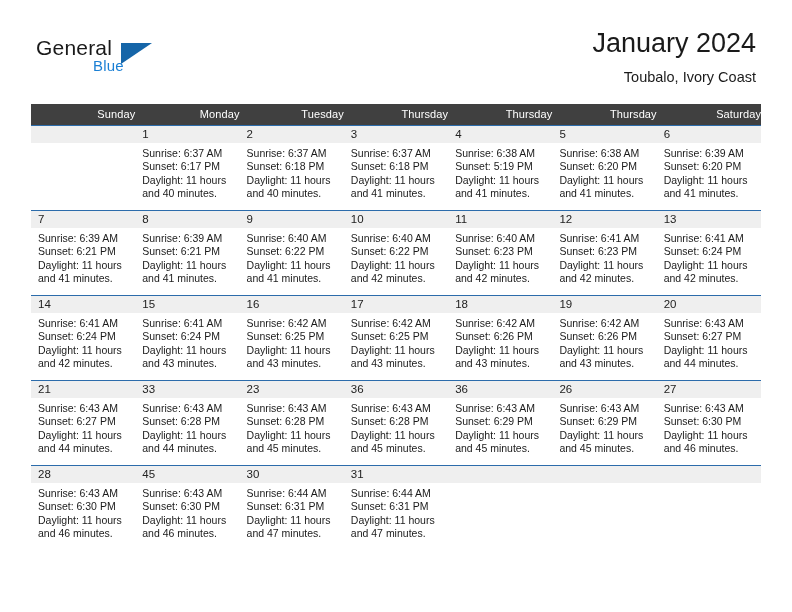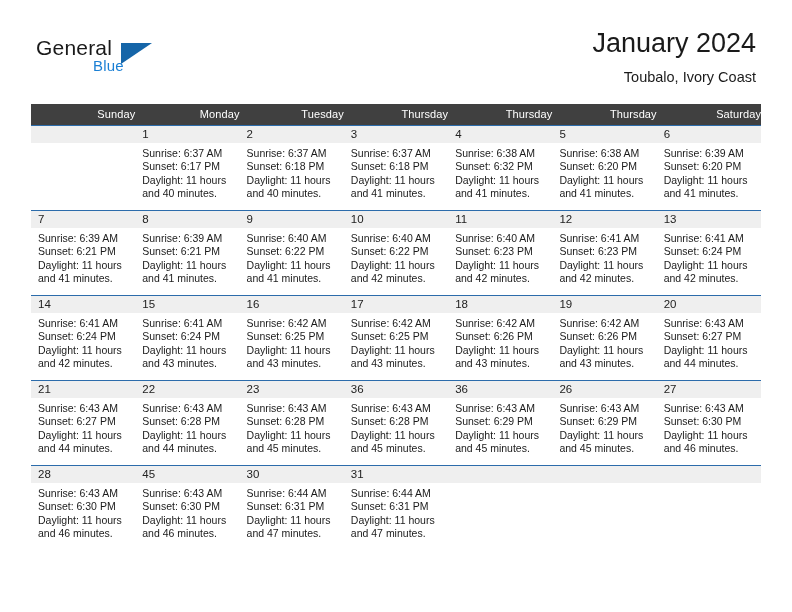--- a/index.html
+++ b/index.html
@@ -202,21 +202,21 @@
               <div>Sunrise: 6:37 AM</div>
               <div>Sunset: 6:18 PM</div>
               <div>Daylight: 11 hours</div>
               <div>and 41 minutes.</div>
             </div>
           </td>
           <td>
             <div class="daynum-band">4</div>
             <div class="cell-body">
               <div>Sunrise: 6:38 AM</div>
-              <div>Sunset: 6:32 PM</div>
+              <div>Sunset: 5:19 PM</div>
               <div>Daylight: 11 hours</div>
               <div>and 41 minutes.</div>
             </div>
           </td>
           <td>
             <div class="daynum-band">5</div>
             <div class="cell-body">
               <div>Sunrise: 6:38 AM</div>
               <div>Sunset: 6:20 PM</div>
               <div>Daylight: 11 hours</div>
@@ -367,21 +367,21 @@
           <td>
             <div class="daynum-band">21</div>
             <div class="cell-body">
               <div>Sunrise: 6:43 AM</div>
               <div>Sunset: 6:27 PM</div>
               <div>Daylight: 11 hours</div>
               <div>and 44 minutes.</div>
             </div>
           </td>
           <td>
-            <div class="daynum-band">22</div>
+            <div class="daynum-band">33</div>
             <div class="cell-body">
               <div>Sunrise: 6:43 AM</div>
               <div>Sunset: 6:28 PM</div>
               <div>Daylight: 11 hours</div>
               <div>and 44 minutes.</div>
             </div>
           </td>
           <td>
             <div class="daynum-band">23</div>
             <div class="cell-body">

